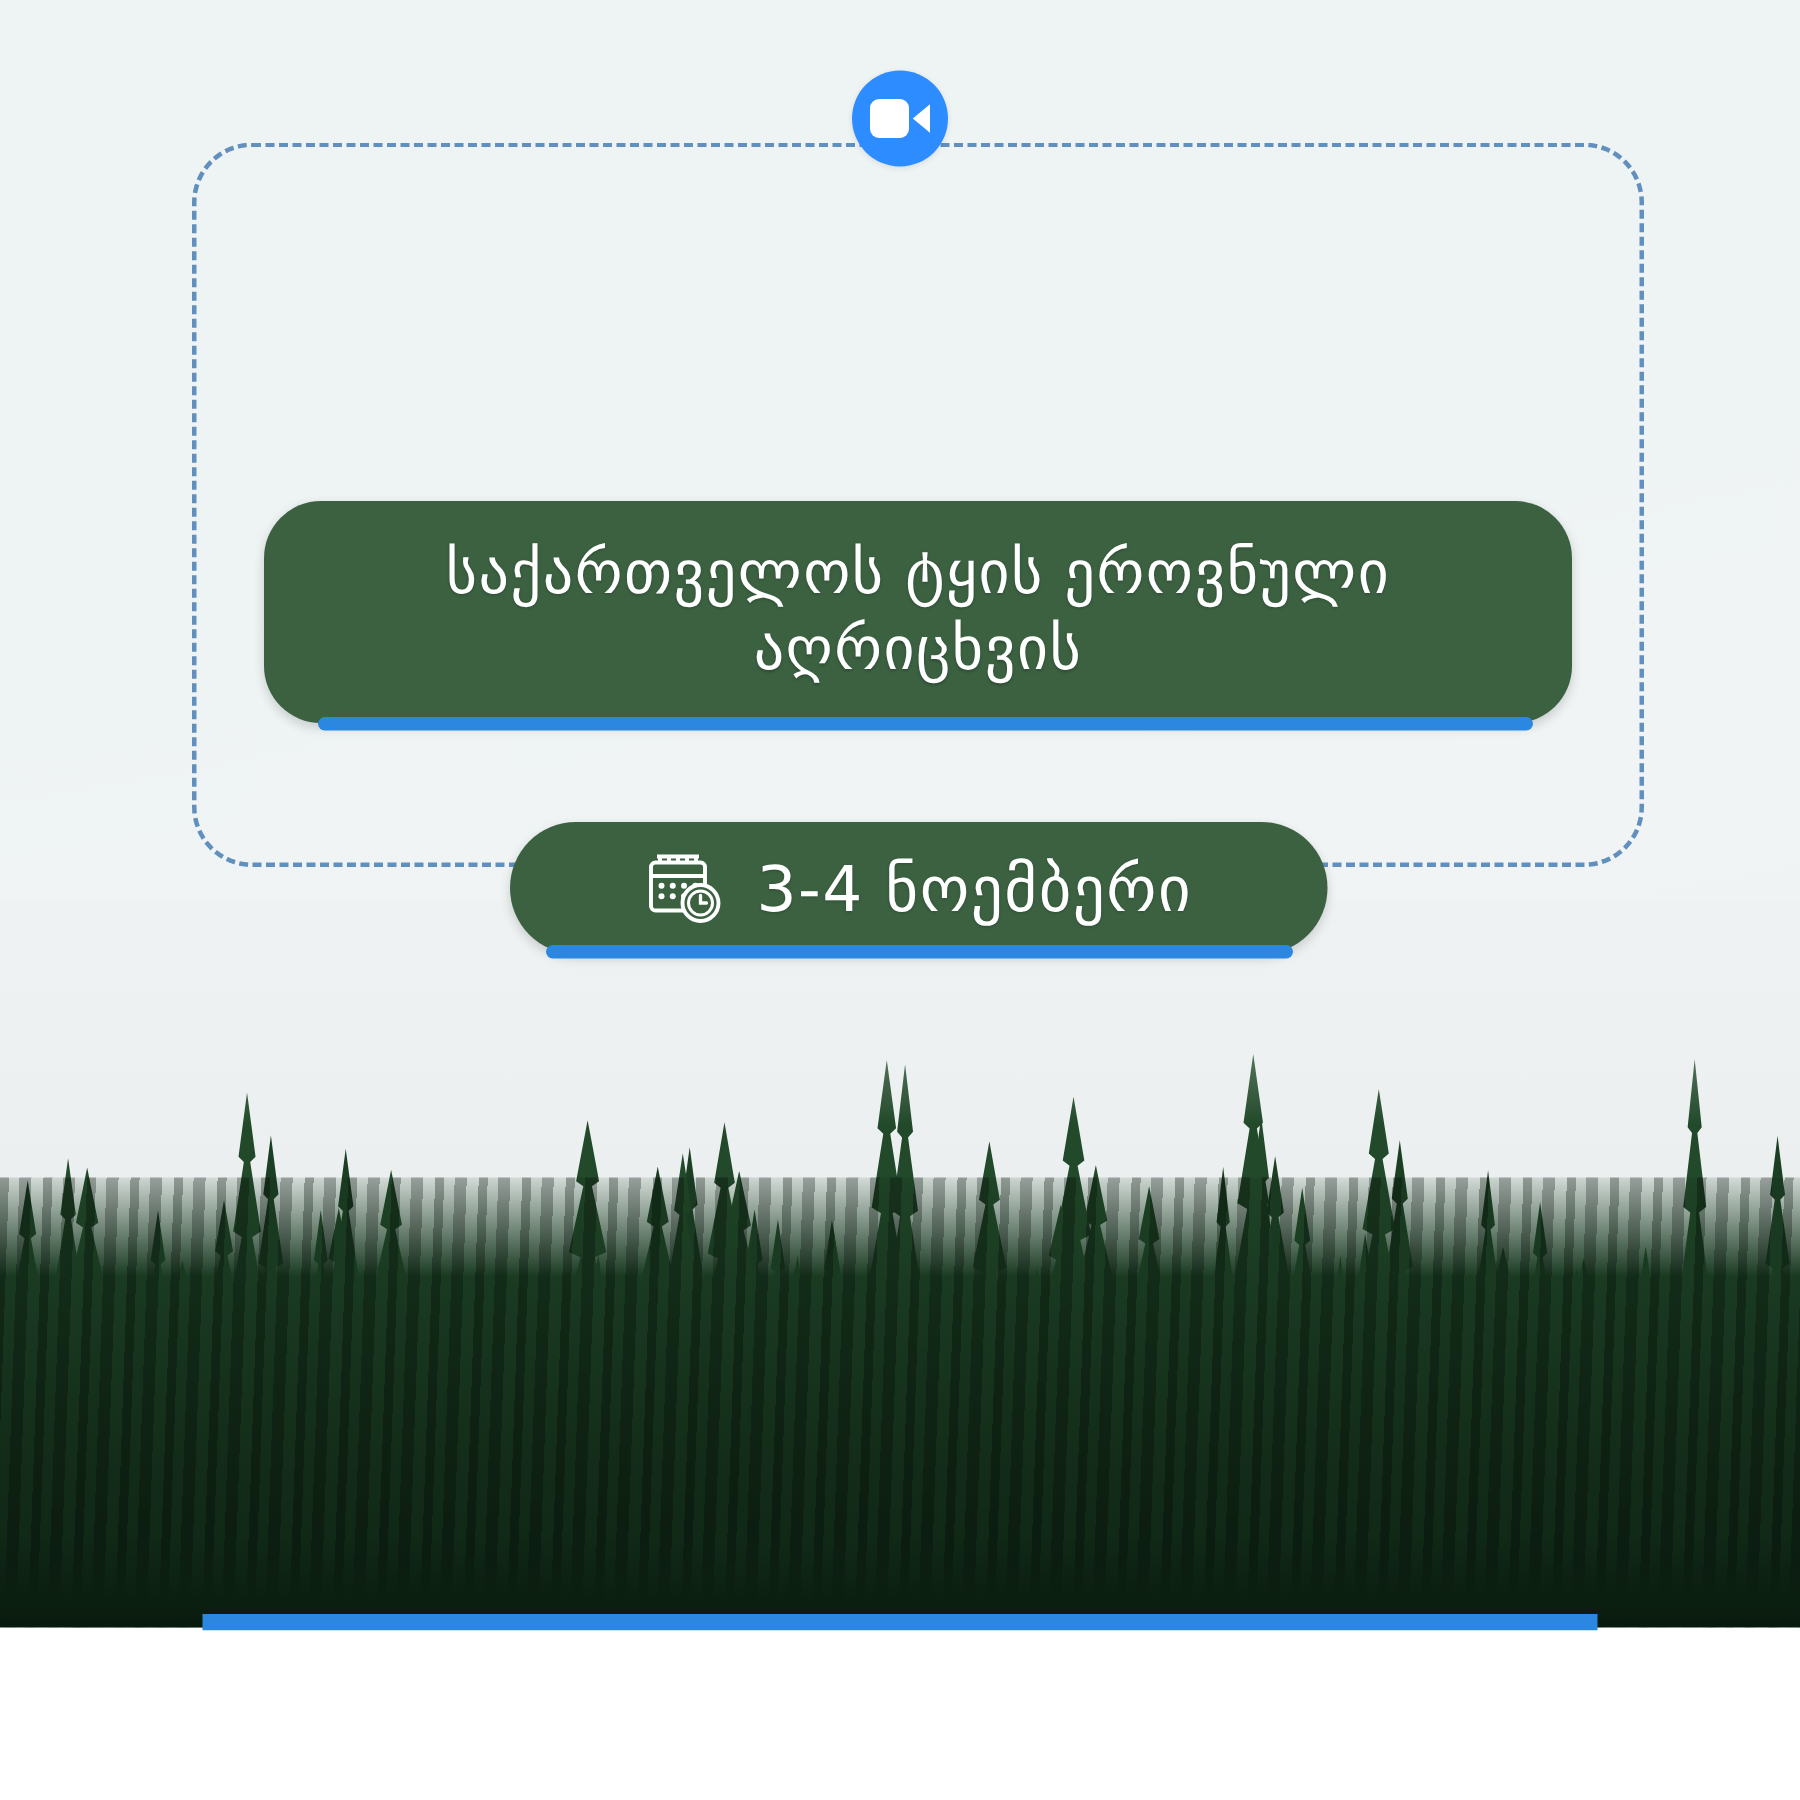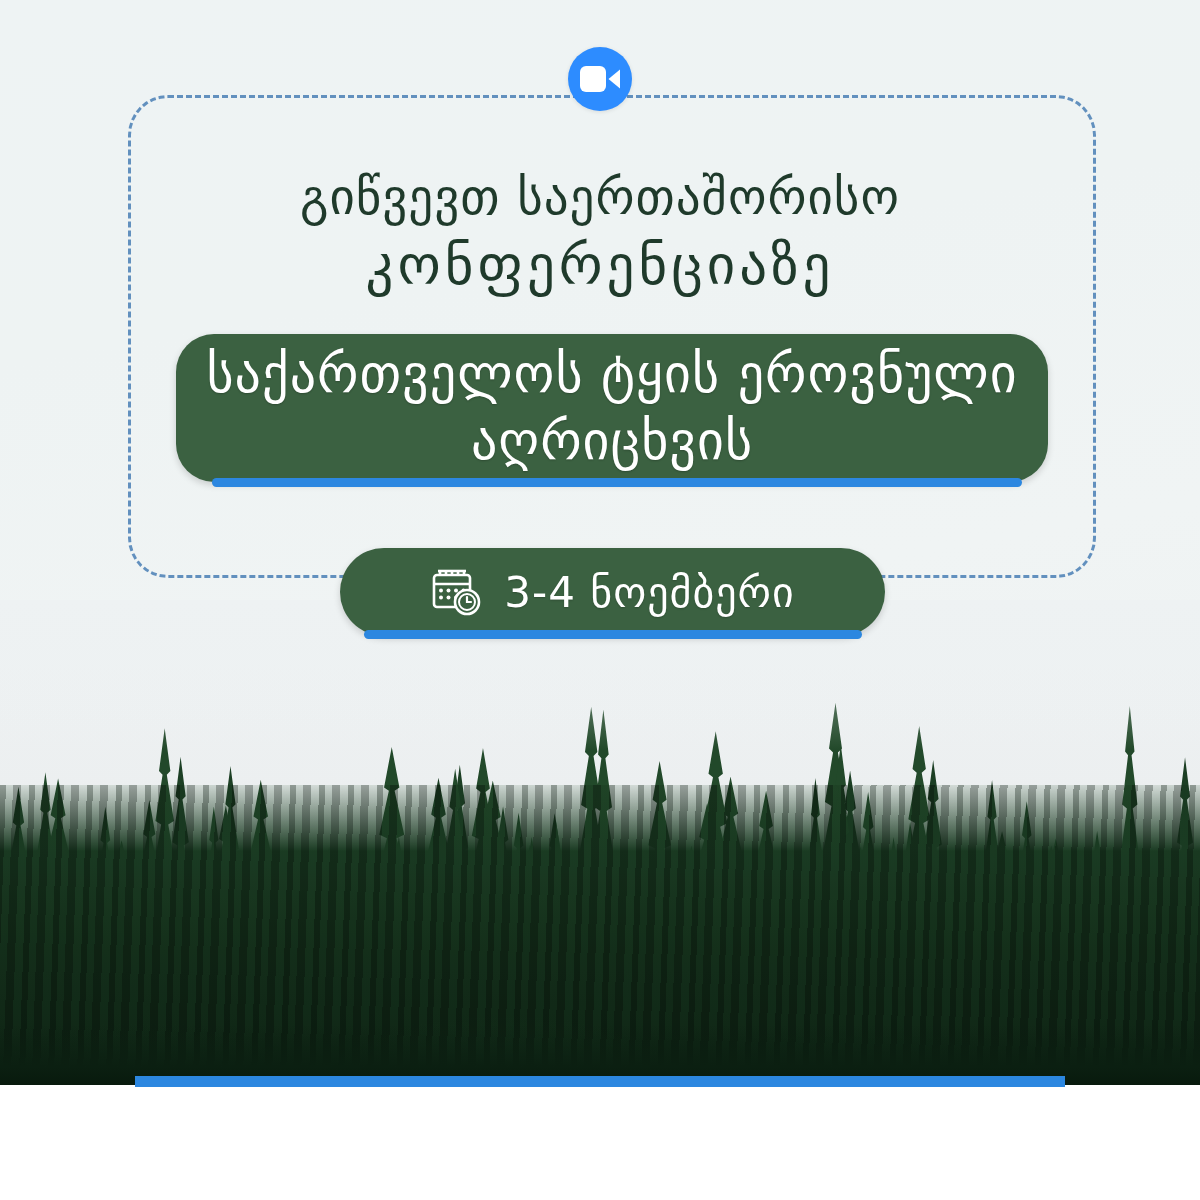--- a/index.html
+++ b/index.html
@@ -100,21 +100,21 @@
     position:absolute; left:176px; top:334px; width:872px; height:148px;
     background:#3b6141; border-radius:38px;
     display:flex; align-items:center; justify-content:center;
     box-shadow:0 3px 7px rgba(0,0,0,.16);
   }
   .banner-accent{
     position:absolute; left:212px; top:478px; width:810px; height:9px;
     background:#2c87e0; border-radius:5px;
   }
   .banner-text{
-    color:#ffffff; text-align:center; font-size:52px; line-height:1.28;
+    color:#ffffff; text-align:center; font-size:40px; line-height:1.28;
     letter-spacing:1px; padding:0 26px;
     text-shadow:0 1px 2px rgba(0,0,0,.22);
   }
 
   
   .date-pill{
     position:absolute; left:340px; top:548px; width:545px; height:88px;
     background:#3b6141; border-radius:44px;
     display:flex; align-items:center; justify-content:center; gap:22px;
     box-shadow:0 3px 7px rgba(0,0,0,.16);
@@ -285,24 +285,20 @@
 
   <div class="dashed-frame"></div>
 
   <div class="zoom-badge">
     <svg width="40" height="26" viewBox="0 0 40 26" aria-hidden="true">
       <rect x="0" y="0" width="26" height="26" rx="6" ry="6" fill="#ffffff"></rect>
       <path d="M28.5 13 L40 3.5 L40 22.5 Z" fill="#ffffff"></path>
     </svg>
   </div>
 
-  <div class="title">
-    <span class="l1">გიწვევთ საერთაშორისო</span>
-    <span class="l2">კონფერენციაზე</span>
-  </div>
 
   <div class="banner">
     <div class="banner-text">
       <div>საქართველოს ტყის ეროვნული აღრიცხვის</div>
     </div>
   </div>
   <div class="banner-accent"></div>
 
   <div class="date-pill">
     <svg class="cal-icon" viewBox="0 0 52 52" aria-hidden="true">

